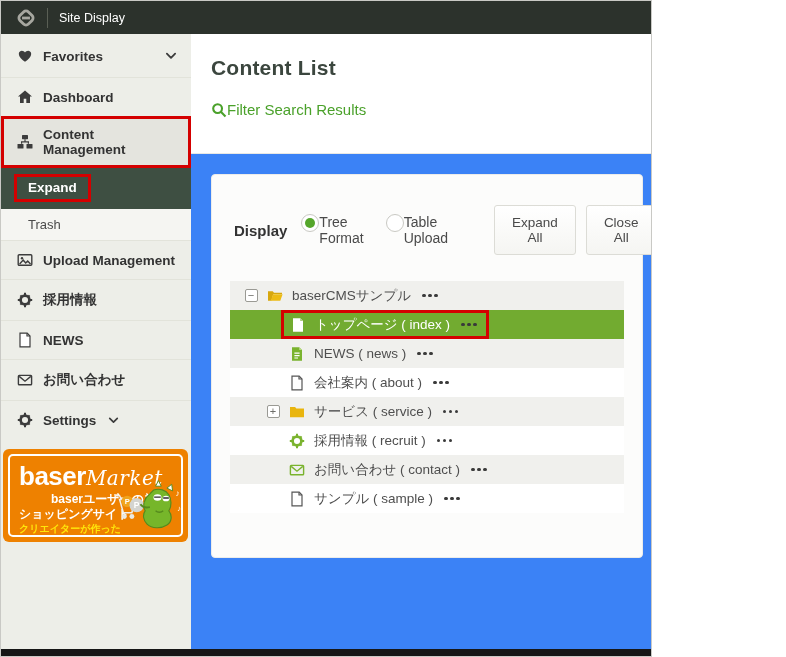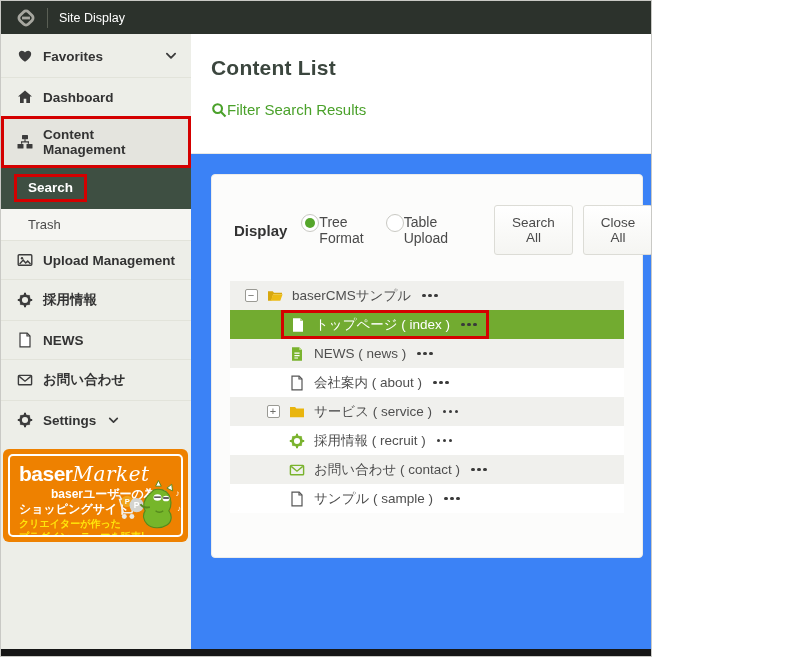--- a/index.html
+++ b/index.html
@@ -26,21 +26,21 @@
   .s-item .chev-inline { width:11px; height:11px; color:#3c3c3c; margin-left:2px; }
   .s-item.annotated { border:3px solid #d40000; background:#e4e4de; padding:8px 11px 8px 13px; }
   .s-sub-selected { background:#3e4f42; padding:6px 0 7px 13px; }
   .s-sub-selected .subbox { display:inline-block; border:3px solid #d40000; padding:3px 11px 4px 11px; color:#fff; font-size:13.5px; font-weight:bold; cursor:pointer; }
   .s-sub-trash { background:#f5f5f2; padding:8px 0 8px 27px; font-size:13px; color:#4a4a4a; cursor:pointer; }
 
   
   .banner { margin:10px 3px 0 2px; background:#ee8100; border-radius:6px; padding:5px; cursor:pointer; }
   .banner-inner { border:2px solid #fff; border-radius:5px; padding:5px 7px 7px 9px; position:relative; height:83px; overflow:hidden; }
   .brand { color:#fff; line-height:1; margin-top:2px; }
-  .brand .b1 { font-size:21px; font-weight:bold; letter-spacing:-.5px; }
+  .brand .b1 { font-size:26px; font-weight:bold; letter-spacing:-.5px; }
   .brand .b2 { font-family:"DejaVu Serif",serif; font-style:italic; font-size:20px; letter-spacing:.5px; }
   .bl { color:#fff; font-size:12px; font-weight:bold; line-height:1.25; margin-top:3px;padding-left:32px; }
   .bl2 { color:#fff; font-size:12px; font-weight:bold; line-height:1.25; }
   .yl { color:#ffe50a; font-size:10px; font-weight:bold; line-height:1.3; }
   .dragon { position:absolute; right:-3px; bottom:-4px; width:72px; height:62px; }
 
   
   .main { flex:1; min-width:0; display:flex; flex-direction:column; background:#3b82f6; }
   .main-header { background:#fff; padding:22px 20px 0 20px; height:120px; flex:none; border-bottom:1px solid #e8e8e5; }
   .page-title { font-size:21px; font-weight:bold; color:#3b463e; letter-spacing:.2px; }
@@ -204,21 +204,21 @@
           </svg>
         <span>Dashboard</span>
       </div>
       <div class="s-item annotated">
         <svg class="sicon" viewBox="0 0 16 16">
             <use href="#i-sitemap"></use>
           </svg>
         <span>Content Management</span>
       </div>
       <div class="s-sub-selected">
-        <span class="subbox">Search</span>
+        <span class="subbox">Expand</span>
       </div>
       <div class="s-sub-trash">Trash</div>
       <div class="s-item">
         <svg class="sicon" viewBox="0 0 16 16">
             <use href="#i-image"></use>
           </svg>
         <span>Upload Management</span>
       </div>
       <div class="s-item">
         <svg class="sicon" viewBox="0 0 16 16">
@@ -286,21 +286,21 @@
                 </span>
               <span>Tree Format</span>
             </span>
             <span class="radio-opt">
               <span class="radio">
                   <span class="dot"></span>
                 </span>
               <span>Table Upload</span>
             </span>
             <span class="tb-div"></span>
-            <button class="btn">Search All</button>
+            <button class="btn">Expand All</button>
             <button class="btn">Close All</button>
           </div>
 
           <div class="tree">
 
             <div class="row gray">
               <span class="slot">
                   <span class="expander">−</span>
                 </span>
               <svg class="ticon" viewBox="0 0 16 16">

